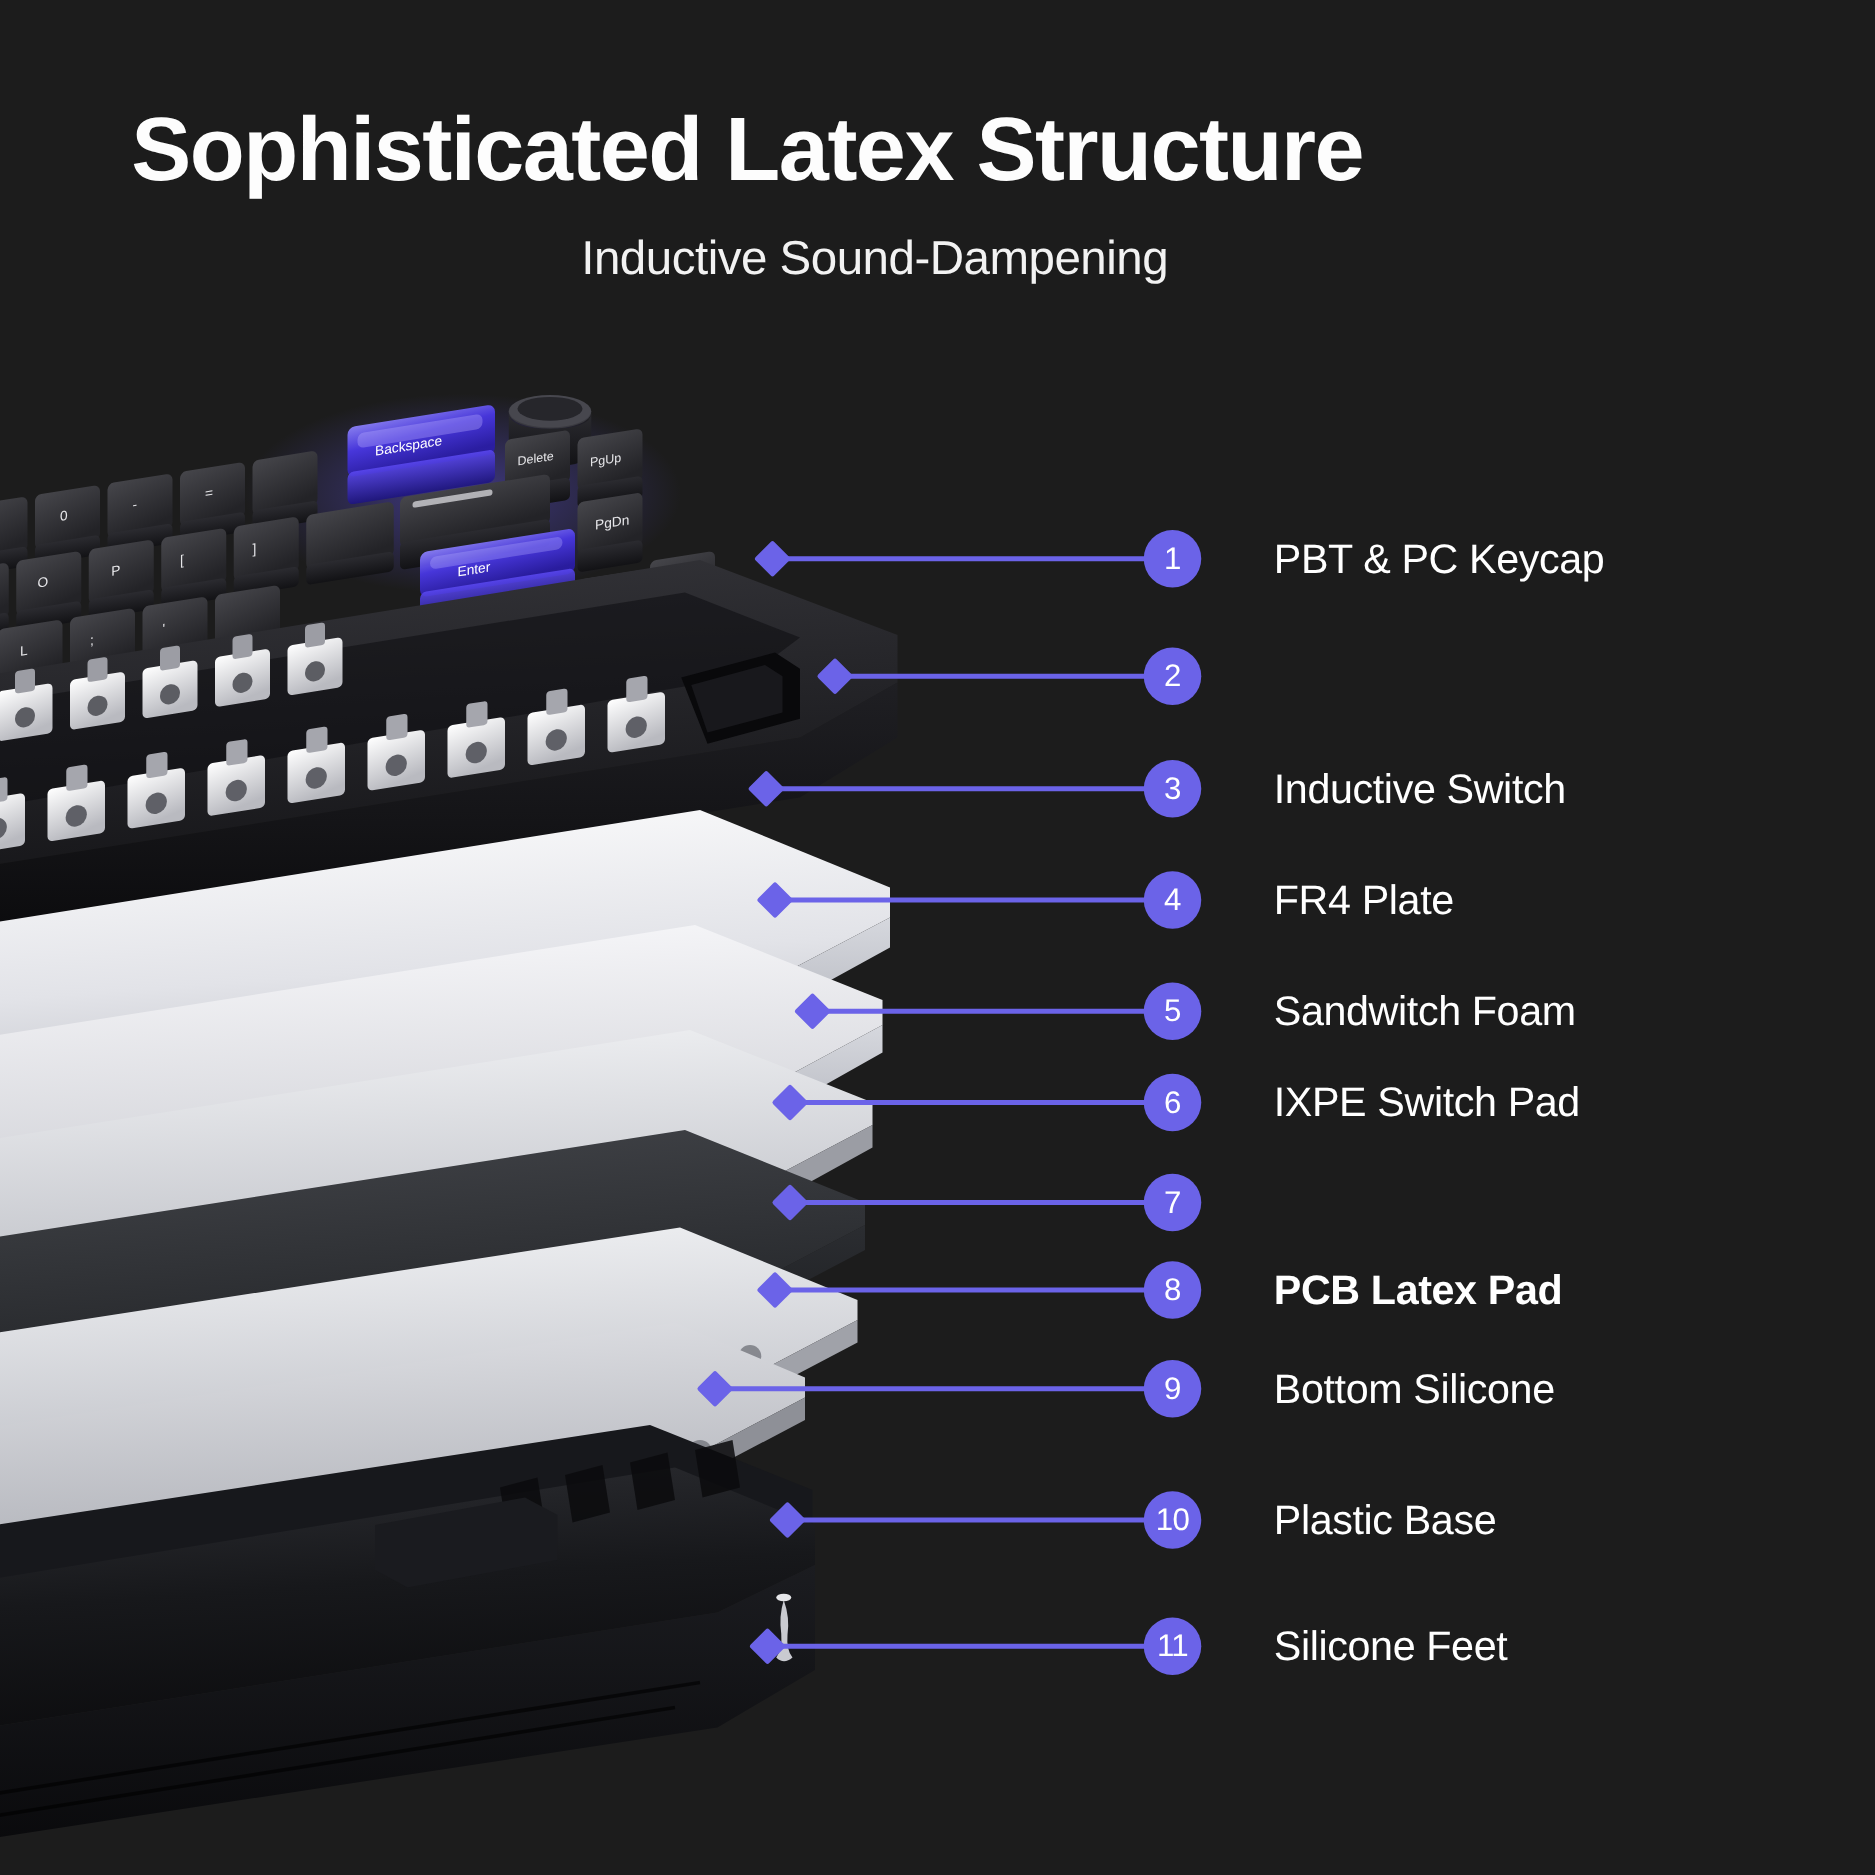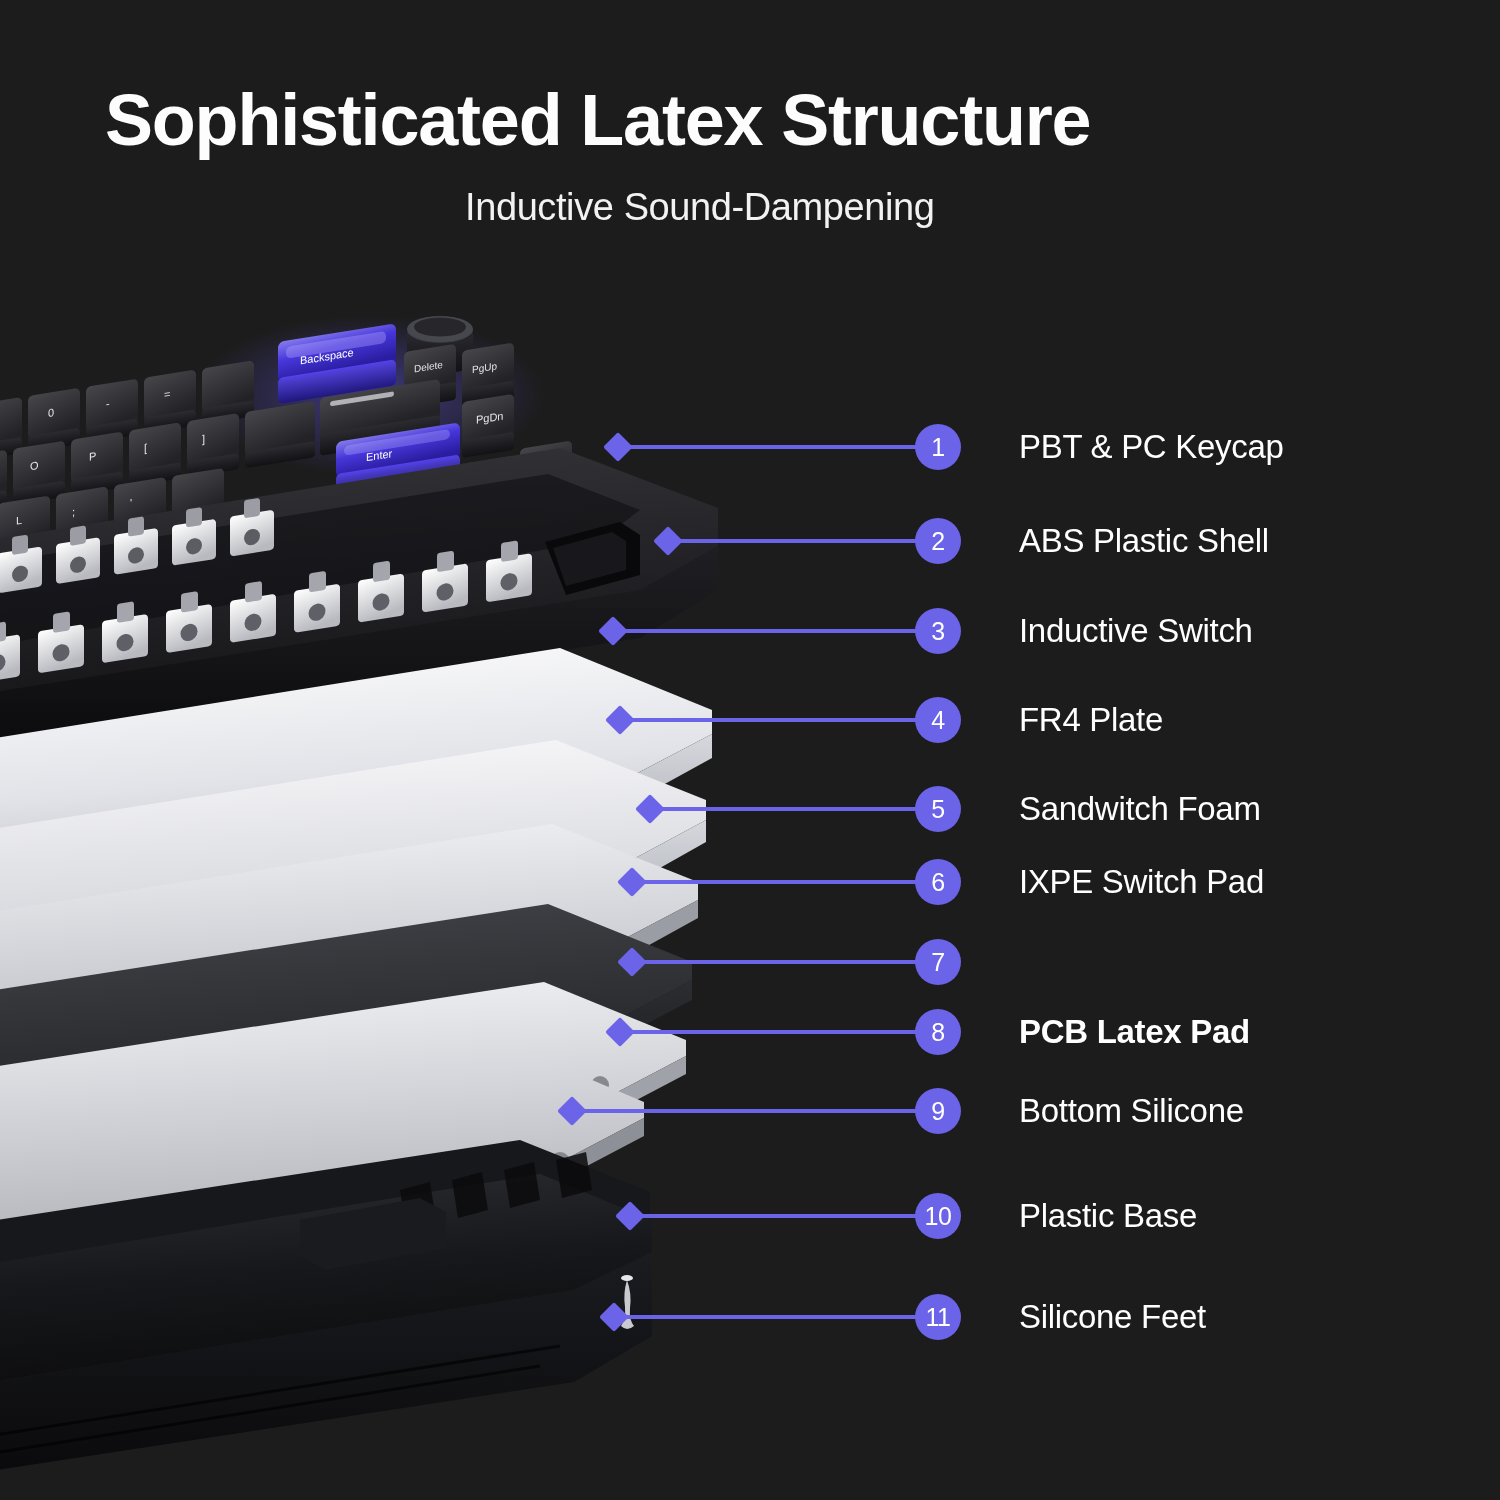--- a/index.html
+++ b/index.html
@@ -526,21 +526,20 @@
   </div>
 
   <div id="callouts">
       <div class="leader" style="left: 618px; top: 447px; width: 312px;"></div>
       <div class="tip" style="left: 618px; top: 447px;"></div>
       <div class="badge" style="left: 915px; top: 424px;">1</div>
       <div class="clabel" style="top: 447px;">PBT &amp; PC Keycap</div>
       <div class="leader" style="left: 668px; top: 541px; width: 262px;"></div>
       <div class="tip" style="left: 668px; top: 541px;"></div>
       <div class="badge" style="left: 915px; top: 518px;">2</div>
-      <div class="clabel" style="top: 541px;">ABS Plastic Shell</div>
       <div class="leader" style="left: 613px; top: 631px; width: 317px;"></div>
       <div class="tip" style="left: 613px; top: 631px;"></div>
       <div class="badge" style="left: 915px; top: 608px;">3</div>
       <div class="clabel" style="top: 631px;">Inductive Switch</div>
       <div class="leader" style="left: 620px; top: 720px; width: 310px;"></div>
       <div class="tip" style="left: 620px; top: 720px;"></div>
       <div class="badge" style="left: 915px; top: 697px;">4</div>
       <div class="clabel" style="top: 720px;">FR4 Plate</div>
       <div class="leader" style="left: 650px; top: 809px; width: 280px;"></div>
       <div class="tip" style="left: 650px; top: 809px;"></div>

